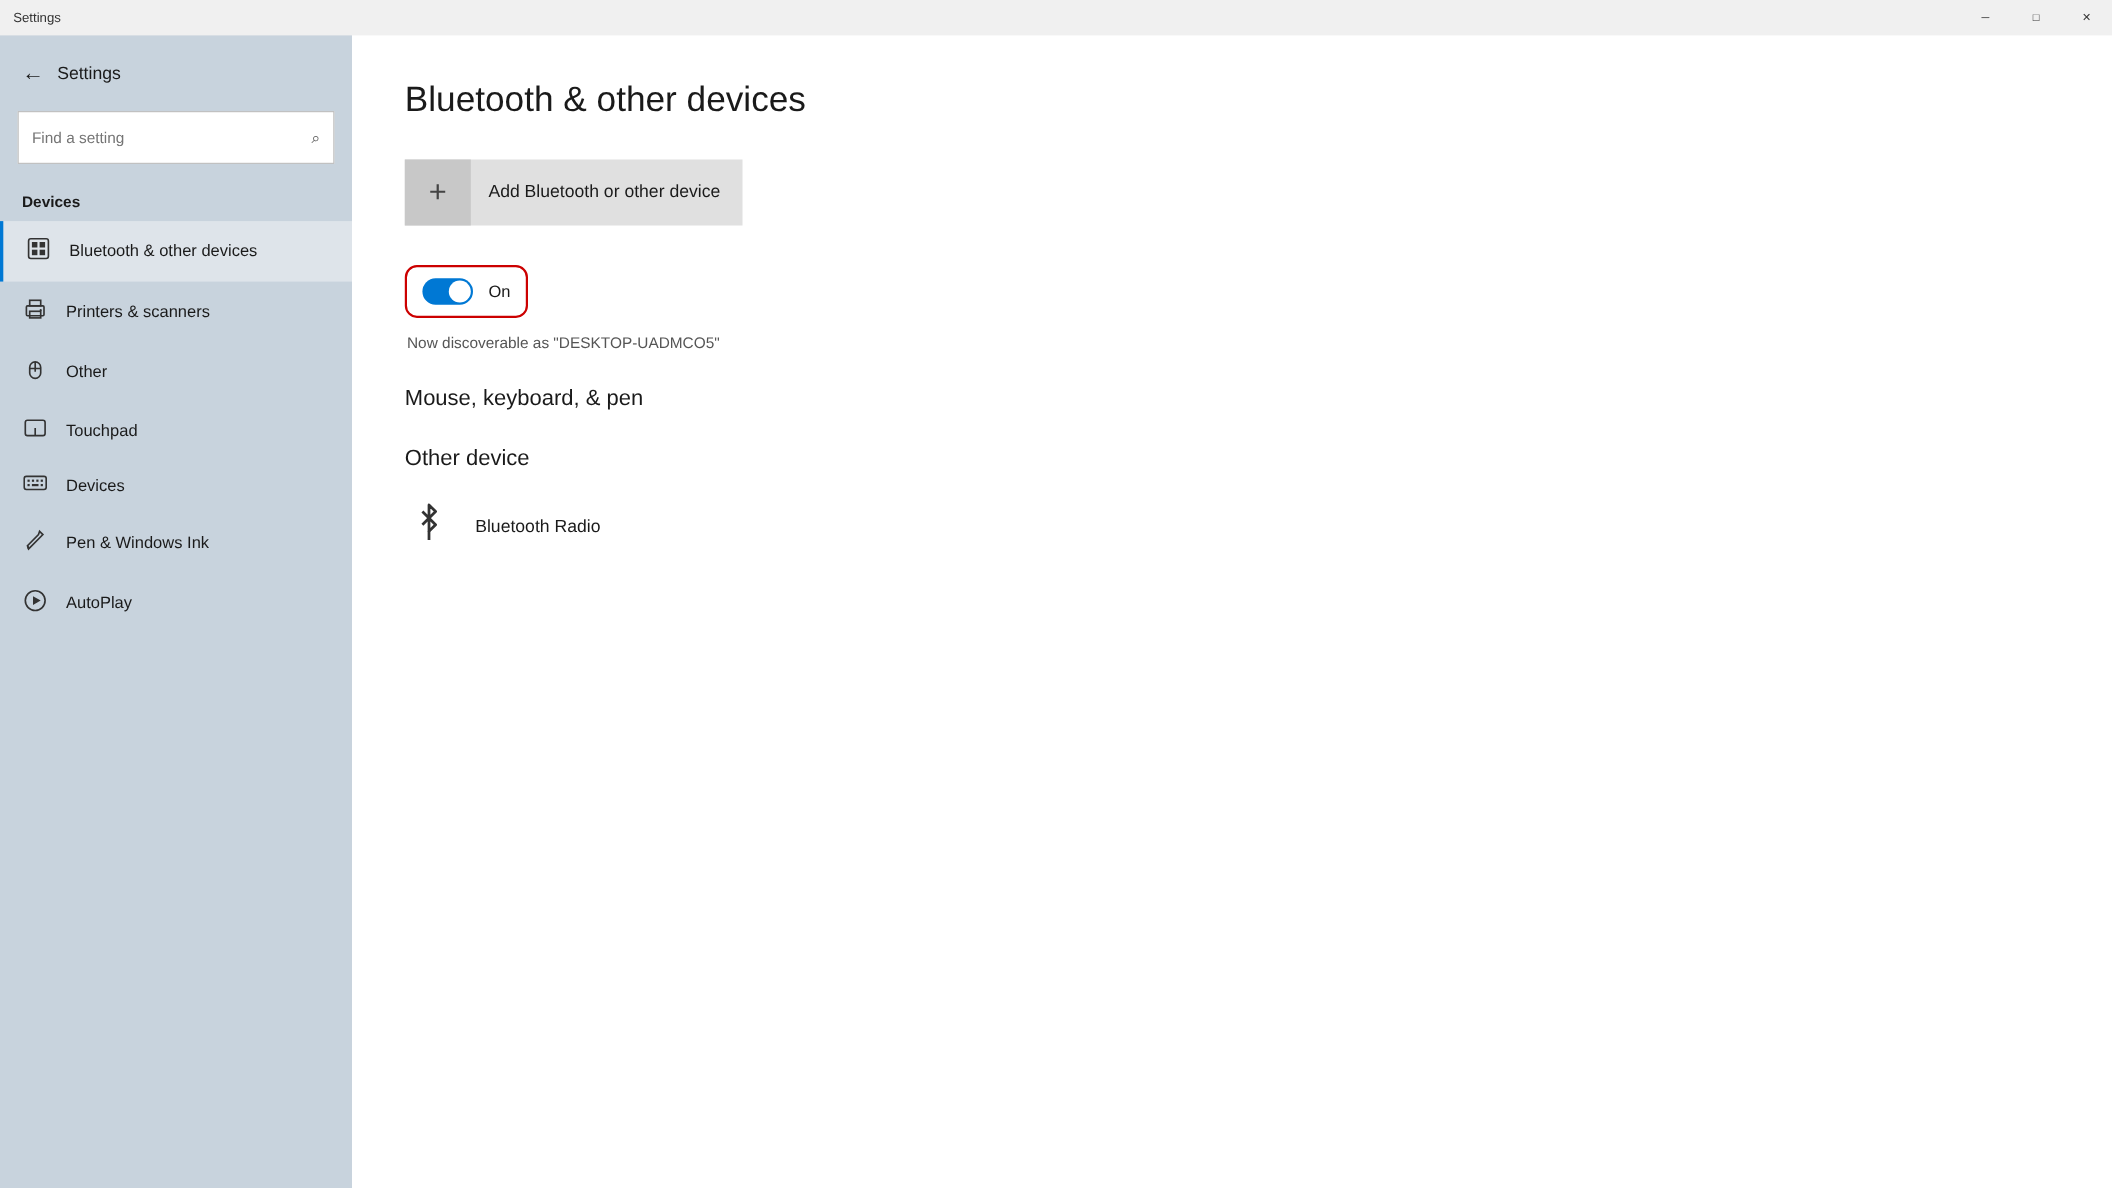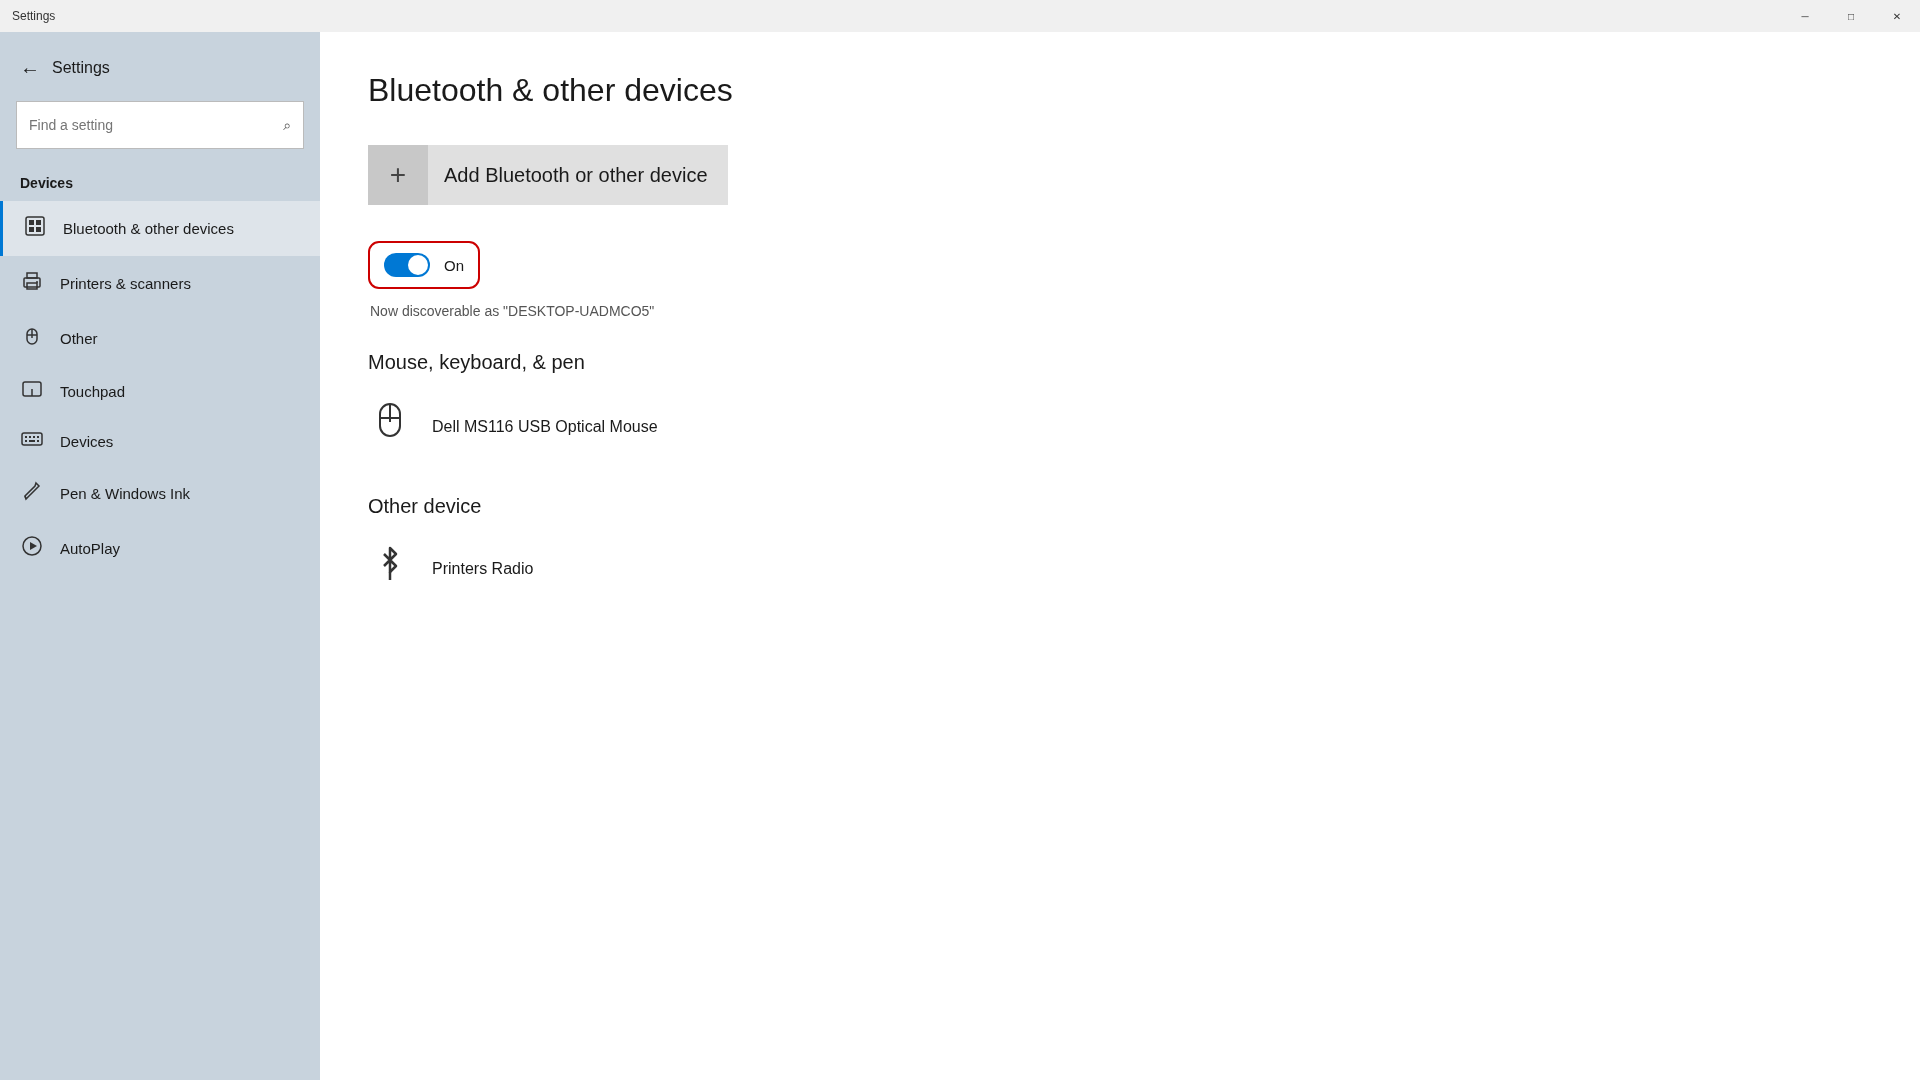--- a/index.html
+++ b/index.html
@@ -155,21 +155,21 @@
       height: 60px;
       background: #c8c8c8;
       display: flex;
       align-items: center;
       justify-content: center;
       font-size: 28px;
       color: #333;
       flex-shrink: 0;
     }
     .add-device-label {
-      font-size: 20px;
+      font-size: 16px;
       color: #1a1a1a;
       padding-right: 20px;
     }
 
     
     .section-title {
       font-size: 20px;
       font-weight: 400;
       color: #1a1a1a;
       margin-bottom: 16px;
@@ -374,40 +374,30 @@
           <div class="toggle-knob"></div>
         </div>
         <span class="toggle-label">On</span>
       </div>
 
       <div class="discoverable-text">Now discoverable as "DESKTOP-UADMCO5"</div>
     </div>
 
     <div class="device-section">
       <h2 class="section-title">Mouse, keyboard, &amp; pen</h2>
-      <div class="device-item">
-        <div class="device-icon">
-          <svg width="36" height="44" viewBox="0 0 36 44" fill="none">
-            <rect x="8" y="4" width="20" height="32" rx="10" stroke="#333" stroke-width="2" fill="none"></rect>
-            <line x1="18" y1="4" x2="18" y2="22" stroke="#333" stroke-width="2"></line>
-            <line x1="8" y1="18" x2="28" y2="18" stroke="#333" stroke-width="2"></line>
-          </svg>
-        </div>
-        <span class="device-name">Dell MS116 USB Optical Mouse</span>
-      </div>
     </div>
 
     <div class="device-section">
       <h2 class="section-title">Other device</h2>
       <div class="device-item">
         <div class="device-icon">
           <svg width="32" height="40" viewBox="0 0 32 40" fill="none">
 
             <polyline points="10,10 22,22 16,28 16,4 22,10 10,22" stroke="#333" stroke-width="2.5" fill="none" stroke-linejoin="round"></polyline>
             <polyline points="16,28 16,36" stroke="#333" stroke-width="2.5" fill="none"></polyline>
           </svg>
         </div>
-        <span class="device-name">Printers Radio</span>
+        <span class="device-name">Bluetooth Radio</span>
       </div>
     </div>
 
   </div>
 </div>
 
 </body></html>

